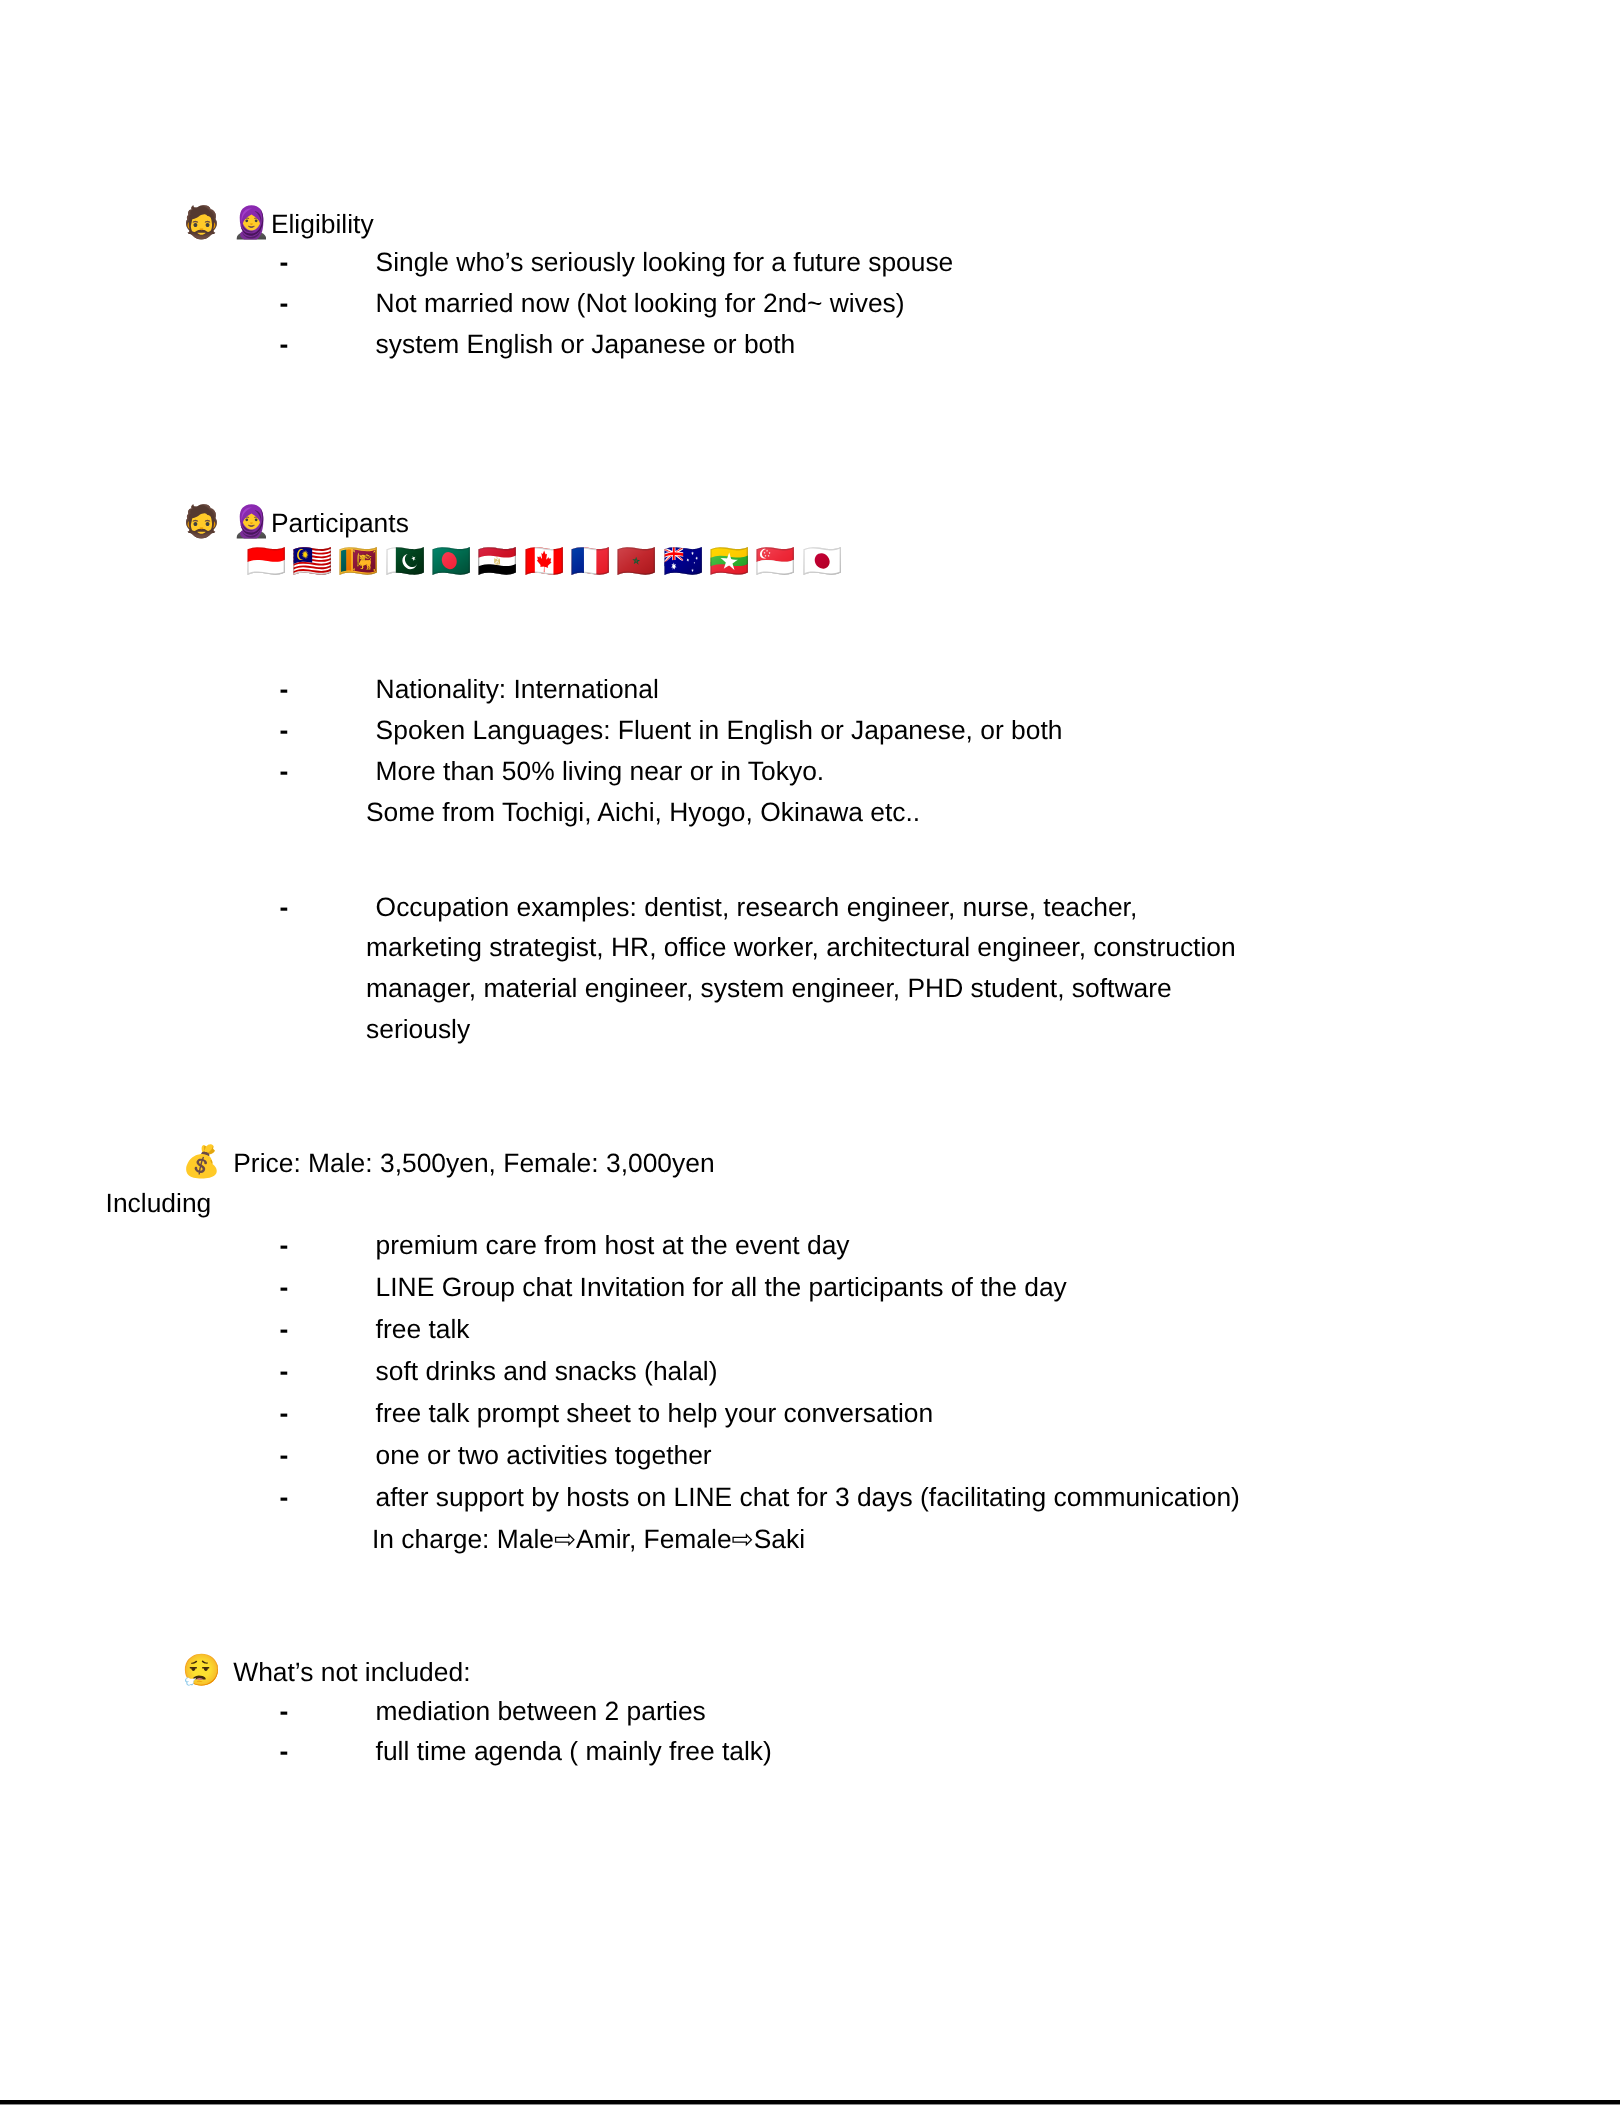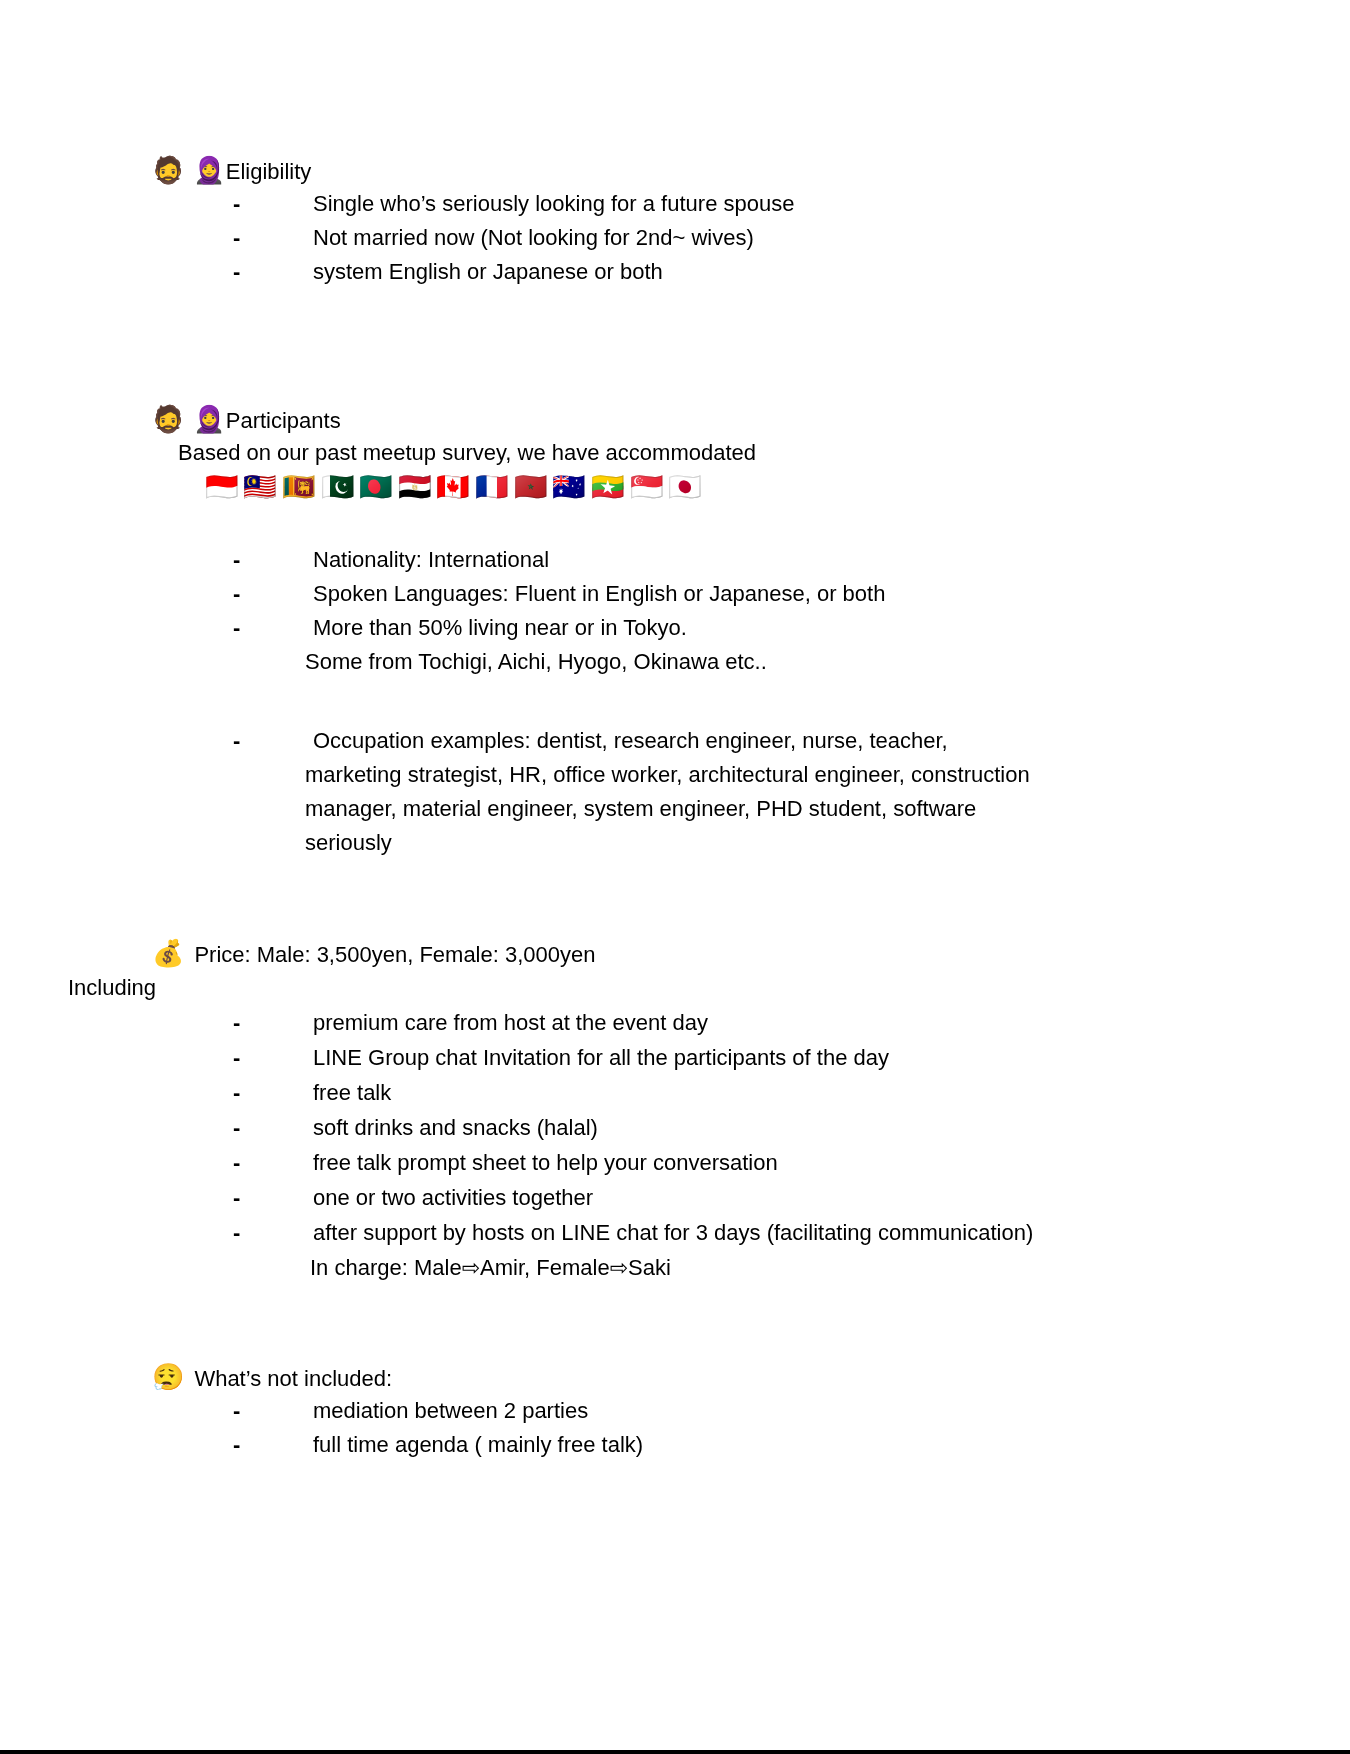--- a/index.html
+++ b/index.html
@@ -7,21 +7,21 @@
   .page {
     position: relative;
     width: 1350px;
     height: 1754px;
     background: #ffffff;
     color: #000000;
     font-family: "Liberation Sans", "DejaVu Sans", sans-serif;
     font-size: 22px;
     overflow: hidden;
   }
-  .sec { position: absolute; left: 0; right: 0; }
+  .sec { position: absolute; left: 0; right: 0; margin-top: 15px; }
   .row { height: 34px; line-height: 34px; white-space: nowrap; }
   .sec-price .row { height: 35px; line-height: 38px; }
 
   .heading-row { padding-left: 152px; }
   .intro-row   { padding-left: 178px; }
   .flags-row   { padding-left: 205px; }
   .bullet-row  { padding-left: 233px; }
   .cont-row    { padding-left: 305px; }
   .incharge-row{ padding-left: 310px; }
 
@@ -55,23 +55,20 @@
     </div>
     <div class="row bullet-row">
       <span class="marker">-</span><span>system English or Japanese or both</span>
     </div>
   </div>
 
   <div class="sec" style="top:402px">
     <div class="row heading-row">
       <span class="h-emoji emoji-gap">🧔</span><span class="h-emoji">🧕</span><span>Participants</span>
     </div>
-    <div class="row intro-row">
-      <span>Based on our past meetup survey, we have accommodated</span>
-    </div>
     <div class="row flags-row">
       <span class="flag">🇮🇩</span><span class="flag">🇲🇾</span><span class="flag">🇱🇰</span><span class="flag">🇵🇰</span><span class="flag">🇧🇩</span><span class="flag">🇪🇬</span><span class="flag">🇨🇦</span><span class="flag">🇫🇷</span><span class="flag">🇲🇦</span><span class="flag">🇦🇺</span><span class="flag">🇲🇲</span><span class="flag">🇸🇬</span><span class="flag">🇯🇵</span>
     </div>
   </div>
 
   <div class="sec" style="top:543px">
     <div class="row bullet-row">
       <span class="marker">-</span><span>Nationality: International</span>
     </div>
     <div class="row bullet-row">
@@ -97,21 +94,21 @@
     </div>
     <div class="row cont-row">
       <span>seriously</span>
     </div>
   </div>
 
   <div class="sec sec-price" style="top:934px">
     <div class="row heading-row">
       <span class="h-emoji emoji-gap-wide">💰</span><span>Price: Male: 3,500yen, Female: 3,000yen</span>
     </div>
-    <div class="row" style="padding-left:68px">
+    <div class="row" style="padding-left:88px">
       <span>Including</span>
     </div>
     <div class="row bullet-row">
       <span class="marker">-</span><span>premium care from host at the event day</span>
     </div>
     <div class="row bullet-row">
       <span class="marker">-</span><span>LINE Group chat Invitation for all the participants of the day</span>
     </div>
     <div class="row bullet-row">
       <span class="marker">-</span><span>free talk</span>

